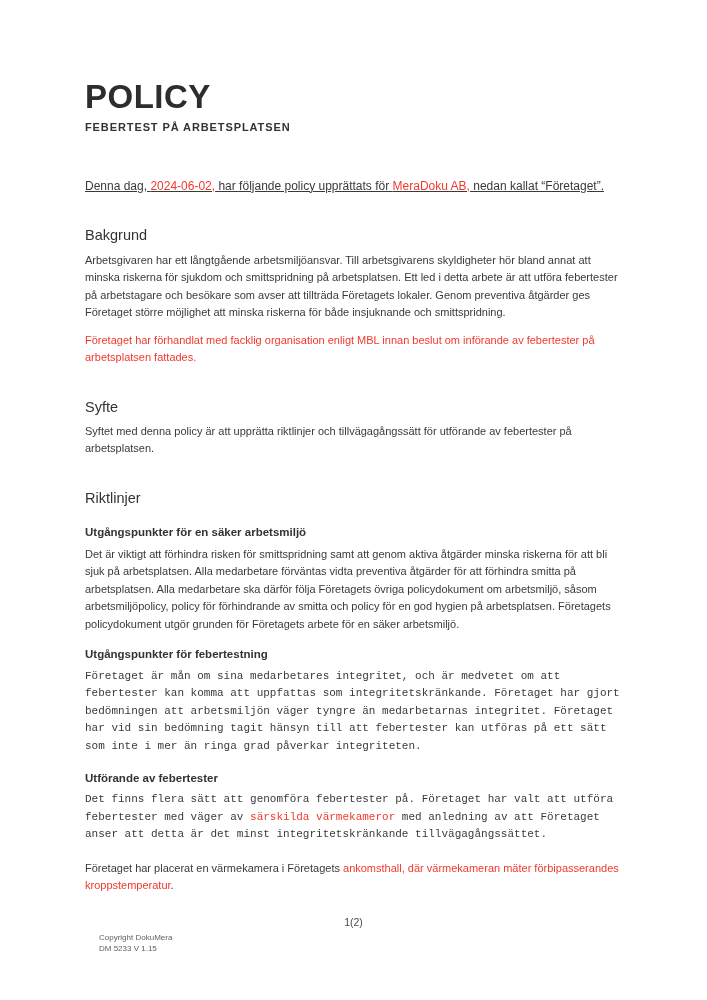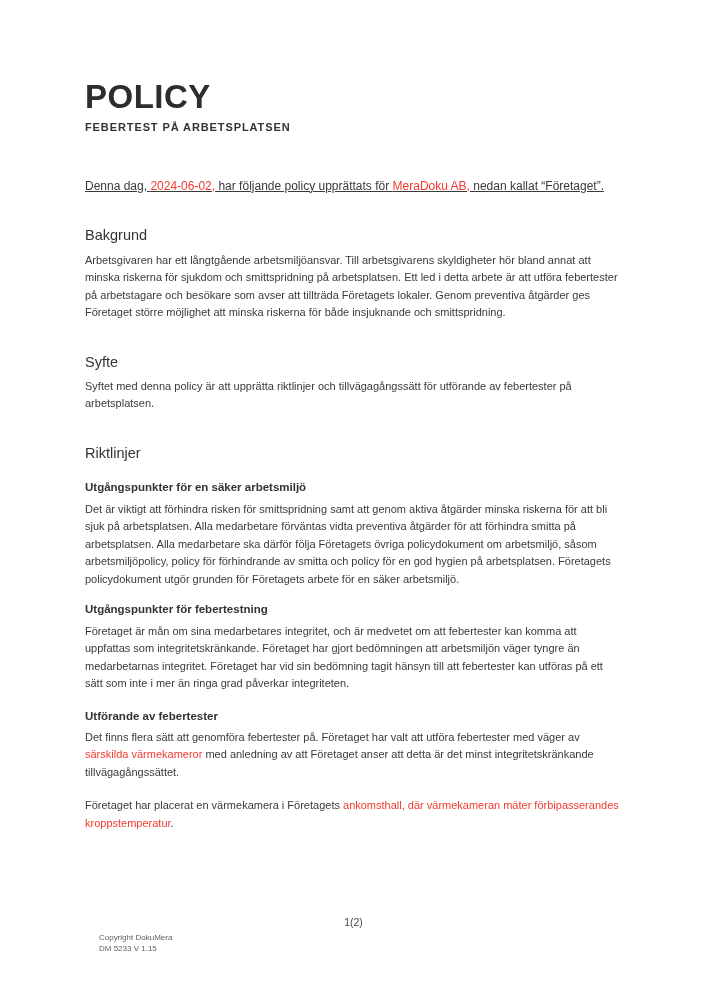--- a/index.html
+++ b/index.html
@@ -58,20 +58,21 @@
     color: #333333;
     line-height: 1.25;
   }
   p.para {
     margin: 0 0 10px 0;
     font-size: 11px;
     line-height: 17.5px;
   }
   p.para.gap-after {
     margin-bottom: 16px;
+    font-family: Liberation Mono, monospace;
   }
   .page-number {
     position: absolute;
     left: 0;
     right: 0;
     top: 916px;
     text-align: center;
     font-size: 10.5px;
     color: #4a4a4a;
   }
@@ -91,20 +92,21 @@
 
   <h1 class="doc-title">POLICY</h1>
 
   <div class="doc-subtitle">FEBERTEST PÅ ARBETSPLATSEN</div>
 
   <p class="intro"><span>Denna dag, </span><span style="color: rgb(242, 57, 46);">2024-06-02,</span><span> har följande policy upprättats för </span><span style="color: rgb(242, 57, 46);">MeraDoku AB,</span><span> nedan kallat “Företaget”.</span></p>
 
   <section>
     <h2 class="section-heading">Bakgrund</h2>
     <p class="para">Arbetsgivaren har ett långtgående arbetsmiljöansvar. Till arbetsgivarens skyldigheter hör bland annat att minska riskerna för sjukdom och smittspridning på arbetsplatsen. Ett led i detta arbete är att utföra febertester på arbetstagare och besökare som avser att tillträda Företagets lokaler. Genom preventiva åtgärder ges Företaget större möjlighet att minska riskerna för både insjuknande och smittspridning.</p>
+    <p class="para"><span style="color: rgb(242, 57, 46);">Företaget har förhandlat med facklig organisation enligt MBL innan beslut om införande av febertester på arbetsplatsen fattades.</span></p>
   </section>
 
   <section>
     <h2 class="section-heading">Syfte</h2>
     <p class="para">Syftet med denna policy är att upprätta riktlinjer och tillvägagångssätt för utförande av febertester på arbetsplatsen.</p>
   </section>
 
   <section>
     <h2 class="section-heading extra-gap">Riktlinjer</h2>
 

